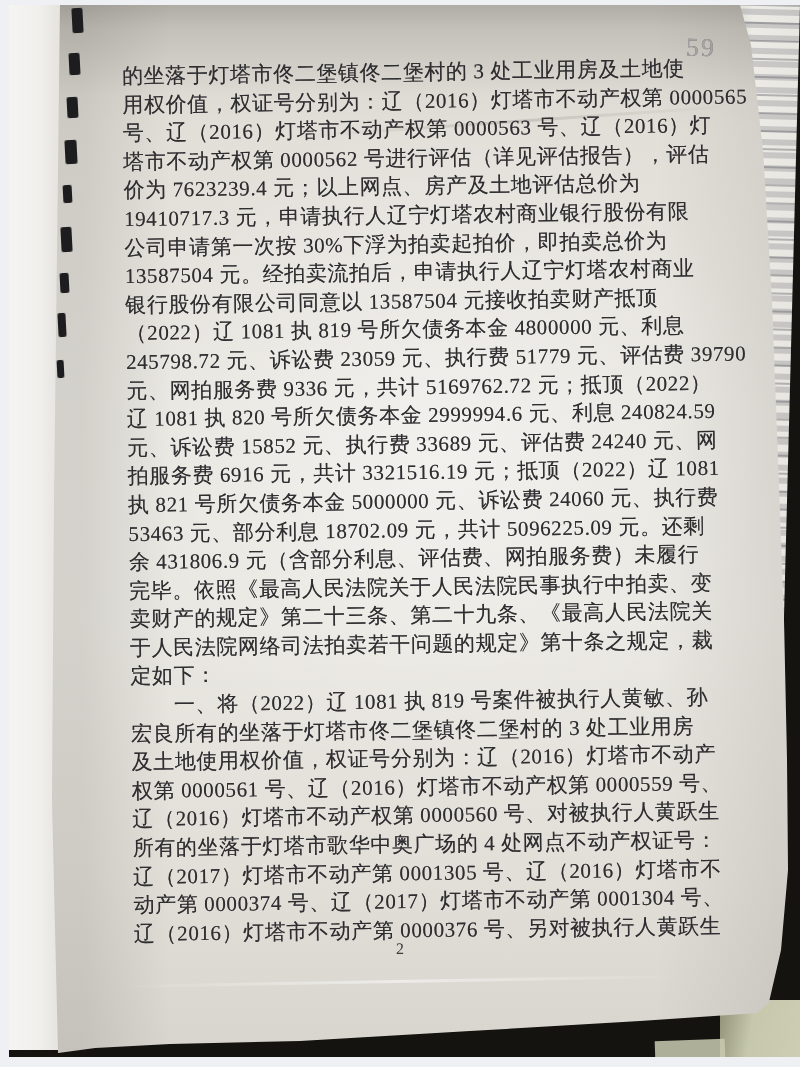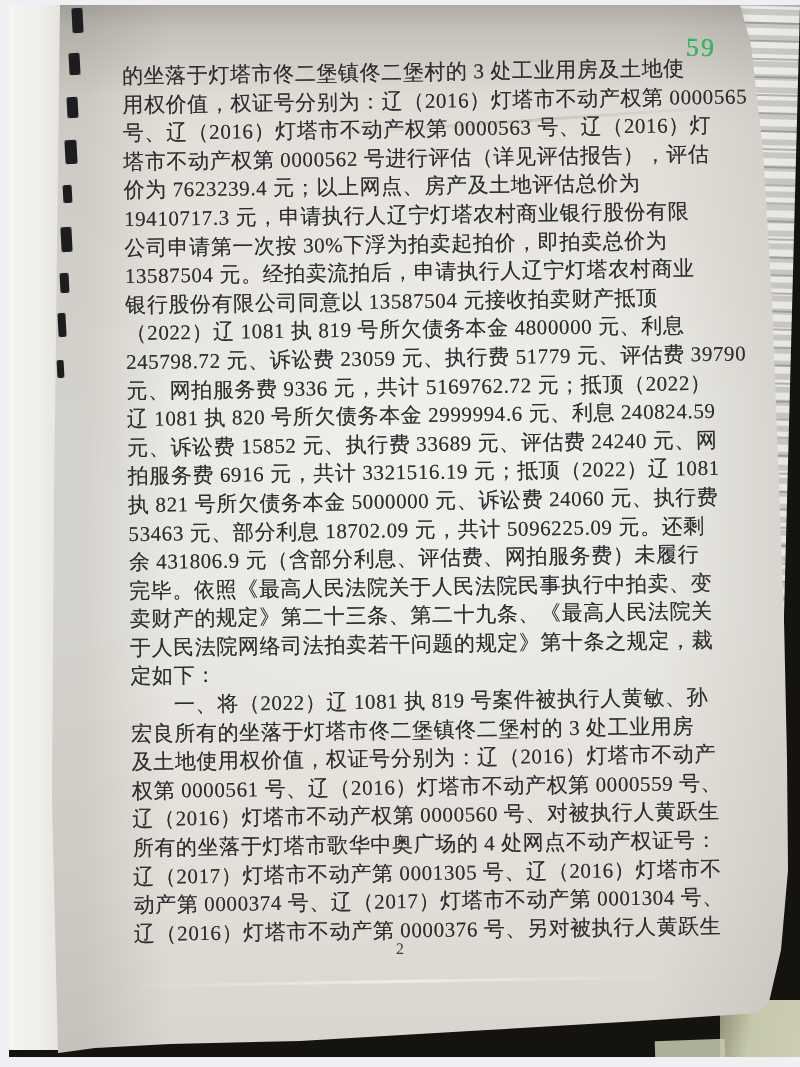--- a/index.html
+++ b/index.html
@@ -64,21 +64,21 @@
     filter:blur(0.5px); transform:rotate(-3deg); }
 
   
   .body { position:absolute; left:128px; top:58px; width:584px; z-index:6;
     transform:rotate(-0.8deg); transform-origin:50% 50%;
     color:#2e2d30; font-size:21px; line-height:28.6px; letter-spacing:0.6px;
     text-shadow:0 0 0.5px rgba(46,45,48,0.55); }
   .tline { white-space:nowrap; }
 
   .page-num-top { position:absolute; left:686px; top:33px; z-index:6;
-    font-size:26px; color:#22c55e; letter-spacing:2px; transform:rotate(1deg);
+    font-size:26px; color:#a3a3a3; letter-spacing:2px; transform:rotate(1deg);
     text-shadow:0 0 0.5px rgba(0,0,0,0.5); }
 
   .page-num-bottom { position:absolute; left:396px; top:940px; z-index:6;
     font-size:16px; color:#3a393c; transform:rotate(-0.8deg); }
 </style>
 </head>
 <body>
 
 <div class="stage">
   <div class="photo">

